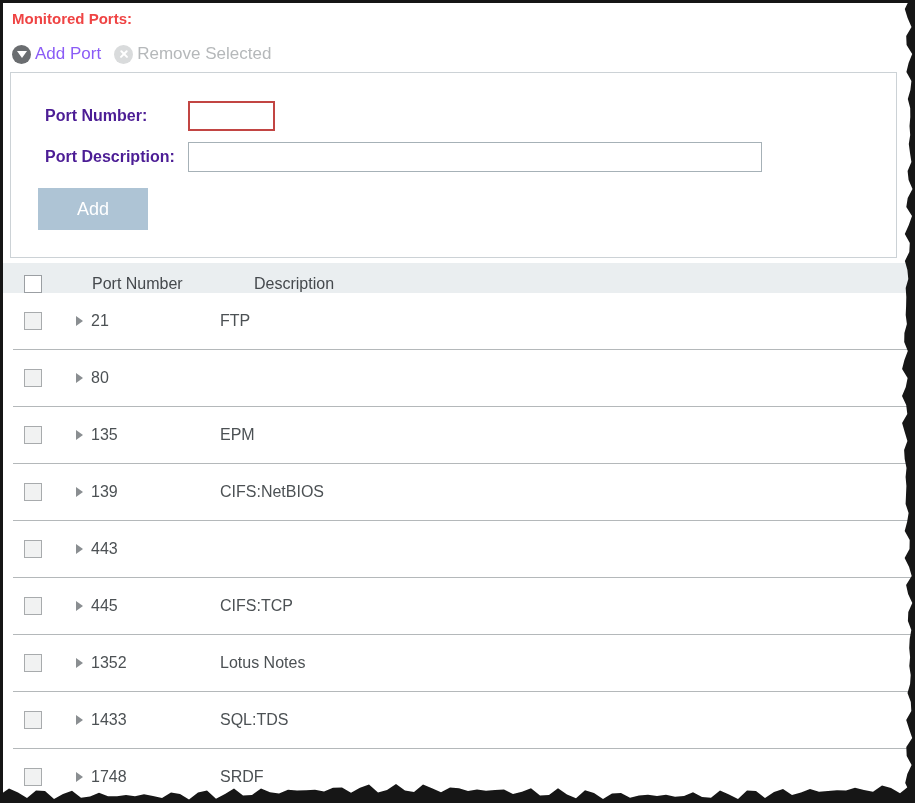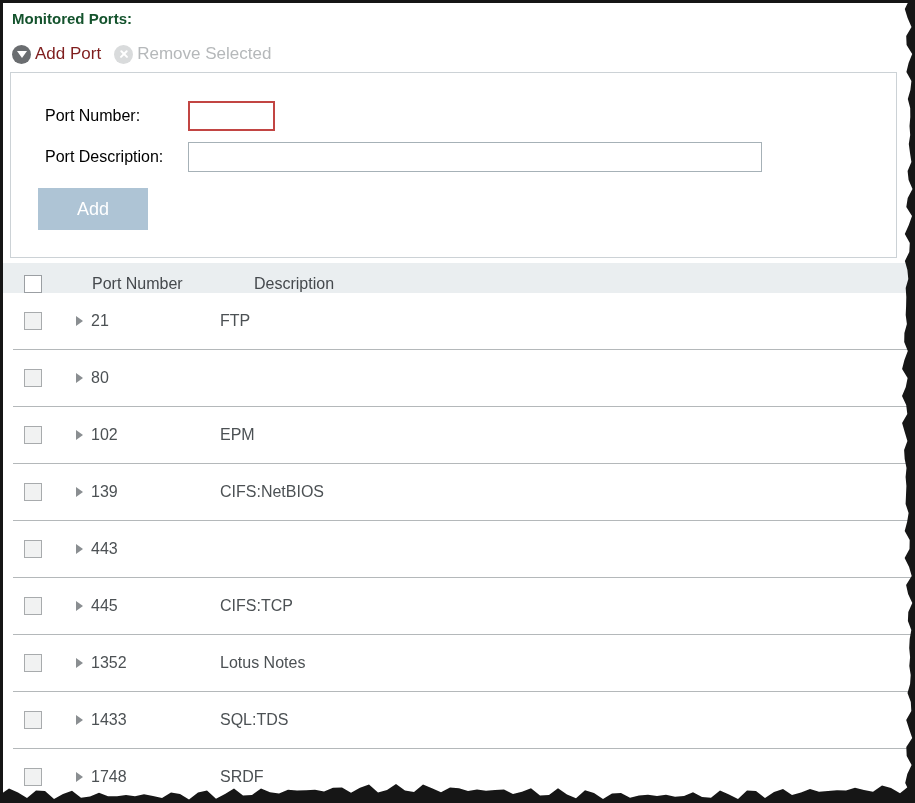--- a/index.html
+++ b/index.html
@@ -4,40 +4,40 @@
 <style>
   html,body{margin:0;padding:0;background:#fff;}
   .screen{
     position:relative; width:915px; height:803px; overflow:hidden; background:#fff;
     font-family:"Liberation Sans","DejaVu Sans",sans-serif; color:#4c5154;
   }
   .border-top{position:absolute;left:0;top:0;width:915px;height:3px;background:#161616;}
   .border-left{position:absolute;left:0;top:0;width:3px;height:803px;background:#161616;}
 
   
-  .page-title{position:absolute;left:12px;top:10px;font-size:15px;font-weight:700;color:#14532d;}
+  .page-title{position:absolute;left:12px;top:10px;font-size:15px;font-weight:700;color:#ef4444;}
 
   
   .toolbar{position:absolute;left:12px;top:43px;display:flex;align-items:center;height:22px;}
   .tool-btn{display:flex;align-items:center;cursor:pointer;}
   .tool-btn.disabled{cursor:default;}
-  .tool-label{font-size:17px;color:#7f1d1d;margin-left:4px;}
+  .tool-label{font-size:17px;color:#8b5cf6;margin-left:4px;}
   .tool-btn.disabled .tool-label{color:var(--disabled-text,#b5b8ba);}
   .remove-group{margin-left:13px;}
   .icon-circle{width:19px;height:19px;border-radius:50%;position:relative;display:inline-flex;align-items:center;justify-content:center;flex:none;}
   .icon-circle.dark{background:var(--toolbar-icon-dark,#6a6d70);}
   .icon-circle.light{background:var(--toolbar-icon-disabled,#d9dbdc);}
   .icon-circle.dark::after{content:'';width:0;height:0;border-left:5px solid transparent;border-right:5px solid transparent;border-top:7px solid #fff;margin-top:1px;}
   .icon-circle.light::before,.icon-circle.light::after{content:'';position:absolute;left:4.5px;top:8.3px;width:10px;height:2.4px;background:#fff;border-radius:1px;}
   .icon-circle.light::before{transform:rotate(45deg);}
   .icon-circle.light::after{transform:rotate(-45deg);}
 
   
   .form-panel{position:absolute;left:10px;top:72px;width:887px;height:186px;border:1px solid #ccd2d6;background:#fff;box-sizing:border-box;}
-  .form-panel label{position:absolute;font-size:16px;color:#000000;}
+  .form-panel label{position:absolute;font-size:16px;color:#4c1d95;font-weight:bold;}
   .lbl-port-number{left:34px;top:34px;}
   .lbl-port-desc{left:34px;top:75px;}
   .form-panel input[type="text"]{position:absolute;box-sizing:border-box;font-size:16px;padding:2px 6px;outline:none;font-family:inherit;color:#4c5154;}
   .port-number-input{left:177px;top:28px;width:87px;height:30px;border:2px solid var(--error-border,#c24543);}
   .port-desc-input{left:177px;top:69px;width:574px;height:30px;border:1px solid #a6b1b7;}
   .add-btn{position:absolute;left:27px;top:115px;width:110px;height:42px;background:var(--add-button-bg,#aec4d5);
     color:#fff;font-size:18px;border:none;font-family:inherit;cursor:pointer;}
 
   
   .table{position:absolute;left:3px;top:263px;width:912px;}
@@ -117,21 +117,21 @@
       <span class="port-num">80</span>
     </span>
   </div>
 
   <div class="trow">
     <span class="cb-cell">
       <input type="checkbox" class="cb" style="">
     </span>
     <span class="col-port">
       <span class="tri-right"></span>
-      <span class="port-num">102</span>
+      <span class="port-num">135</span>
     </span>
     <span class="col-desc">EPM</span>
   </div>
 
   <div class="trow">
     <span class="cb-cell">
       <input type="checkbox" class="cb" style="">
     </span>
     <span class="col-port">
       <span class="tri-right"></span>

